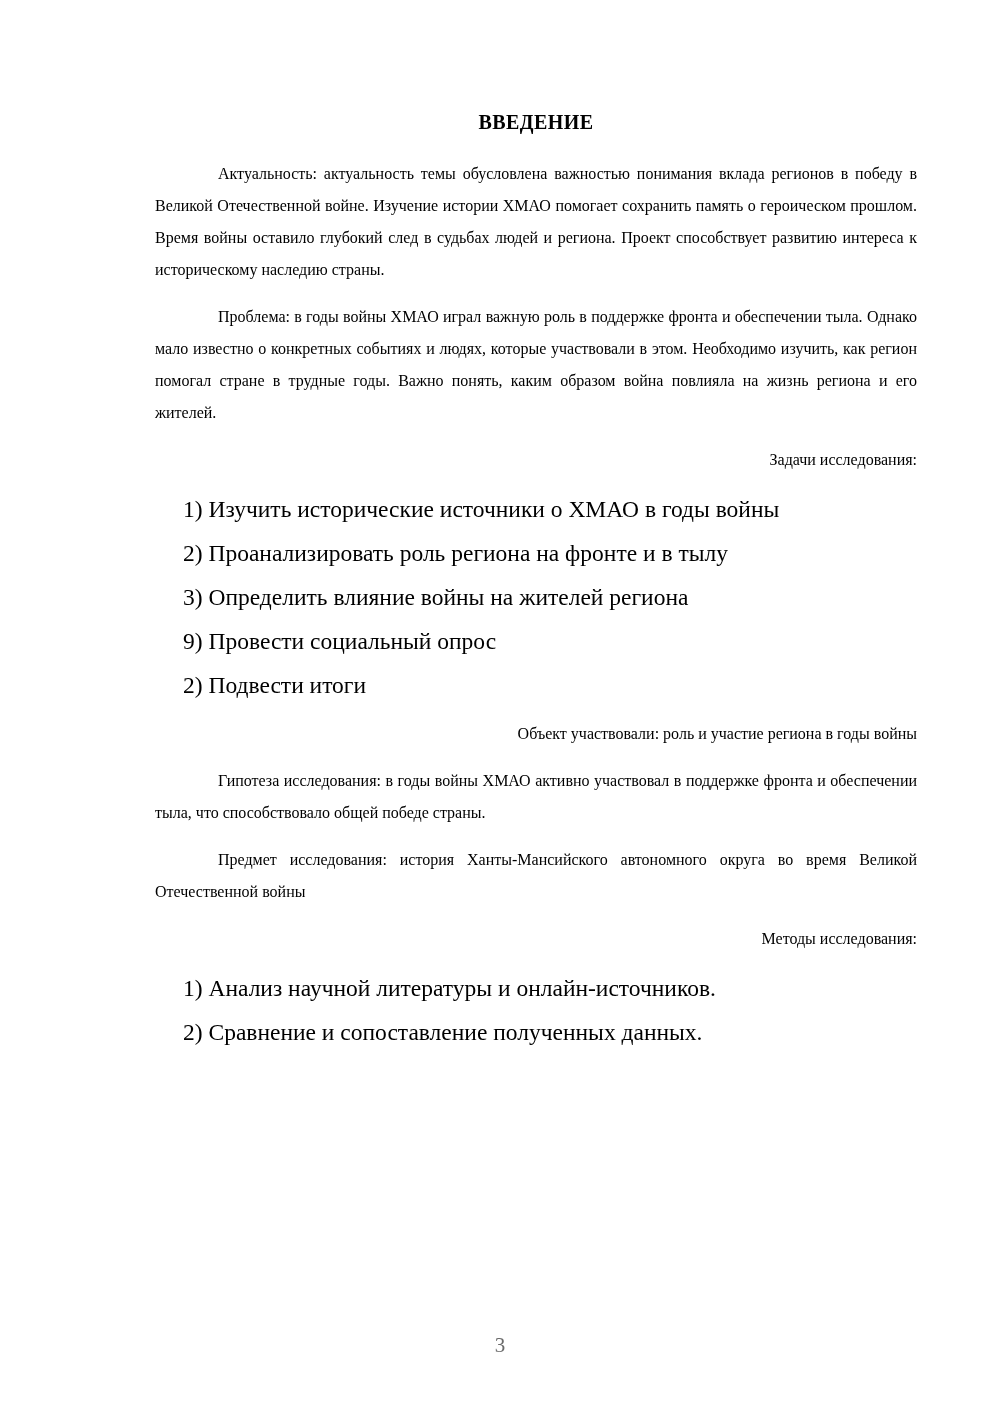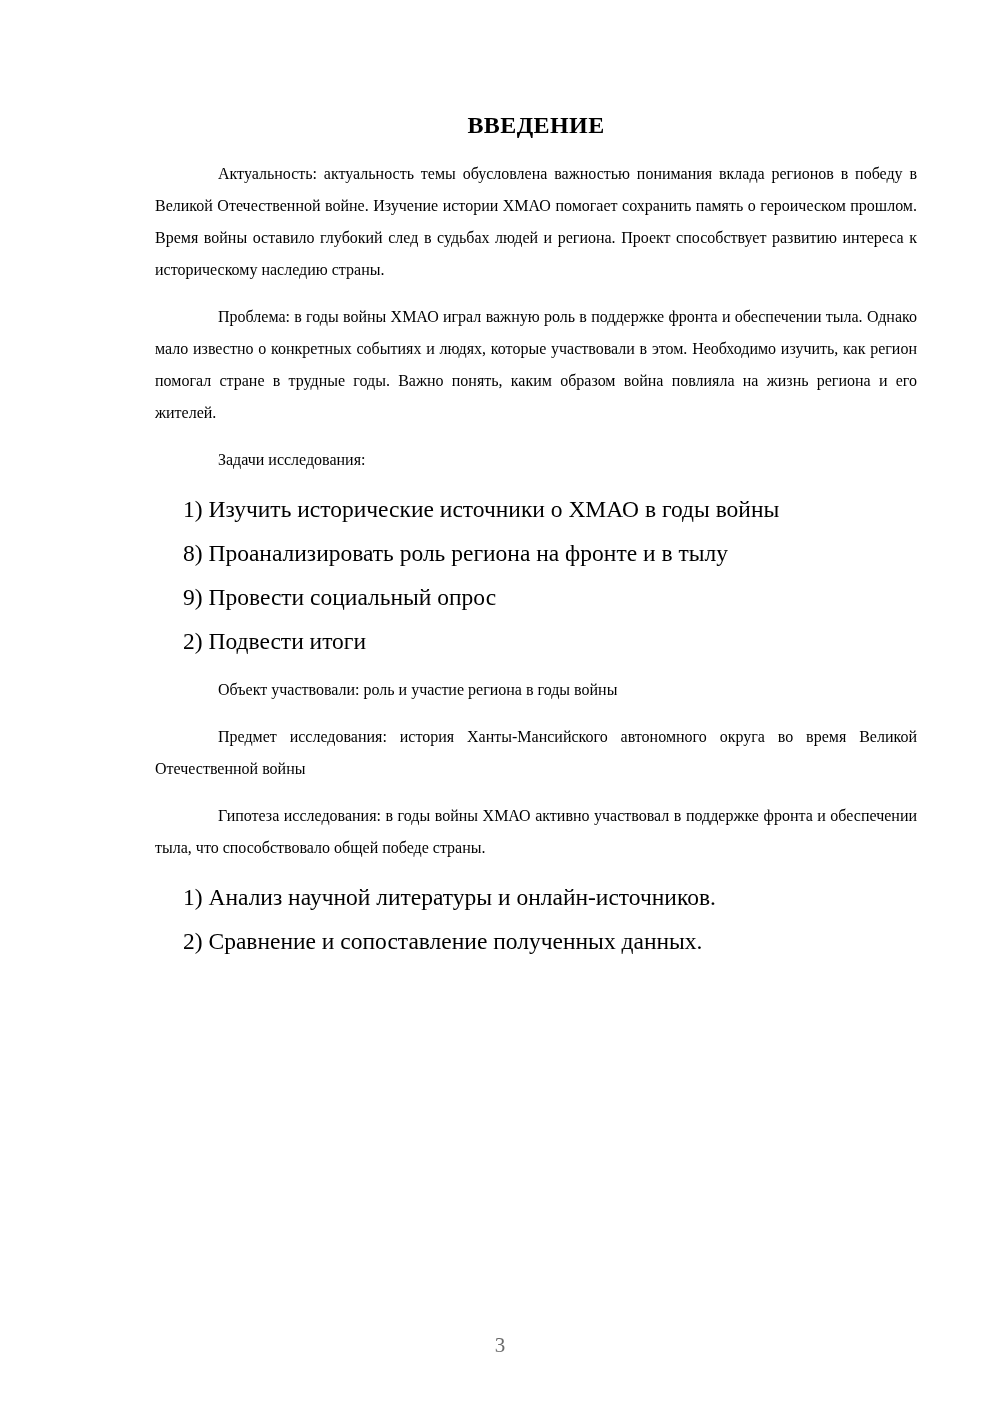--- a/index.html
+++ b/index.html
@@ -20,41 +20,41 @@
     inset: 0;
     background: #ffffff;
   }
   .doc-title {
     position: absolute;
     top: 93px;
     left: 140px;
     width: 792px;
     text-align: center;
     font-weight: bold;
-    font-size: 24px;
+    font-size: 20px;
     line-height: 32px;
     letter-spacing: 0.4px;
   }
   .body-block {
     position: absolute;
     top: 143px;
     left: 140px;
     width: 792px;
   }
   p.para {
     margin: 15px;
     font-size: 16px;
     line-height: 32px;
     text-align: justify;
     text-justify: inter-word;
     text-indent: 63px;
     hyphens: none;
   }
   p.para.last-natural {
-    text-align: left;
+    text-align: right;
   }
   p.listitem {
     margin: 8px;
     font-size: 23.5px;
     line-height: 36px;
     text-align: left;
     text-indent: 0;
     padding-left: 35px;
   }
   .page-number {
@@ -79,33 +79,35 @@
 
     <p class="para">Актуальность: актуальность темы обусловлена важностью понимания вклада регионов в победу в Великой Отечественной войне. Изучение истории ХМАО помогает сохранить память о героическом прошлом. Время войны оставило глубокий след в судьбах людей и региона. Проект способствует развитию интереса к историческому наследию страны.</p>
 
     <p class="para">Проблема: в годы войны ХМАО играл важную роль в поддержке фронта и обеспечении тыла. Однако мало известно о конкретных событиях и людях, которые участвовали в этом. Необходимо изучить, как регион помогал стране в трудные годы. Важно понять, каким образом война повлияла на жизнь региона и его жителей.</p>
 
 
     <p class="para last-natural">Задачи исследования:</p>
 
     <p class="listitem">1) Изучить исторические источники о ХМАО в годы войны</p>
 
-    <p class="listitem">8) Проанализировать роль региона на фронте и в тылу</p>
+    <p class="listitem">2) Проанализировать роль региона на фронте и в тылу</p>
 
+    <p class="listitem">3) Определить влияние войны на жителей региона</p>
 
     <p class="listitem">9) Провести социальный опрос</p>
 
     <p class="listitem">2) Подвести итоги</p>
 
     <p class="para last-natural">Объект участвовали: роль и участие региона в годы войны</p>
 
+    <p class="para">Гипотеза исследования: в годы войны ХМАО активно участвовал в поддержке фронта и обеспечении тыла, что способствовало общей победе страны.</p>
+
     <p class="para">Предмет исследования: история Ханты-Мансийского автономного округа во время Великой Отечественной войны</p>
 
-    <p class="para">Гипотеза исследования: в годы войны ХМАО активно участвовал в поддержке фронта и обеспечении тыла, что способствовало общей победе страны.</p>
-
+    <p class="para last-natural">Методы исследования:</p>
 
     <p class="listitem">1) Анализ научной литературы и онлайн-источников.</p>
 
     <p class="listitem">2) Сравнение и сопоставление полученных данных.</p>
 
   </div>
 
   <div class="page-number">3</div>
 
 </div>

